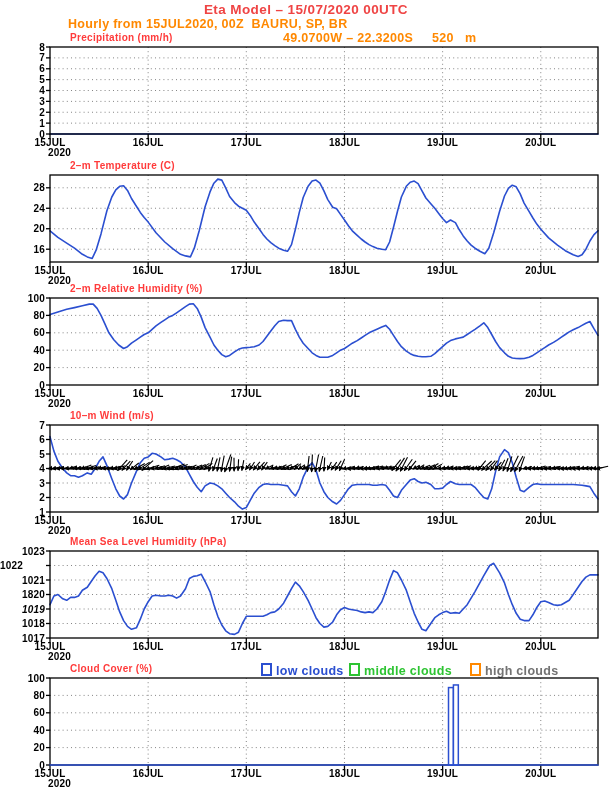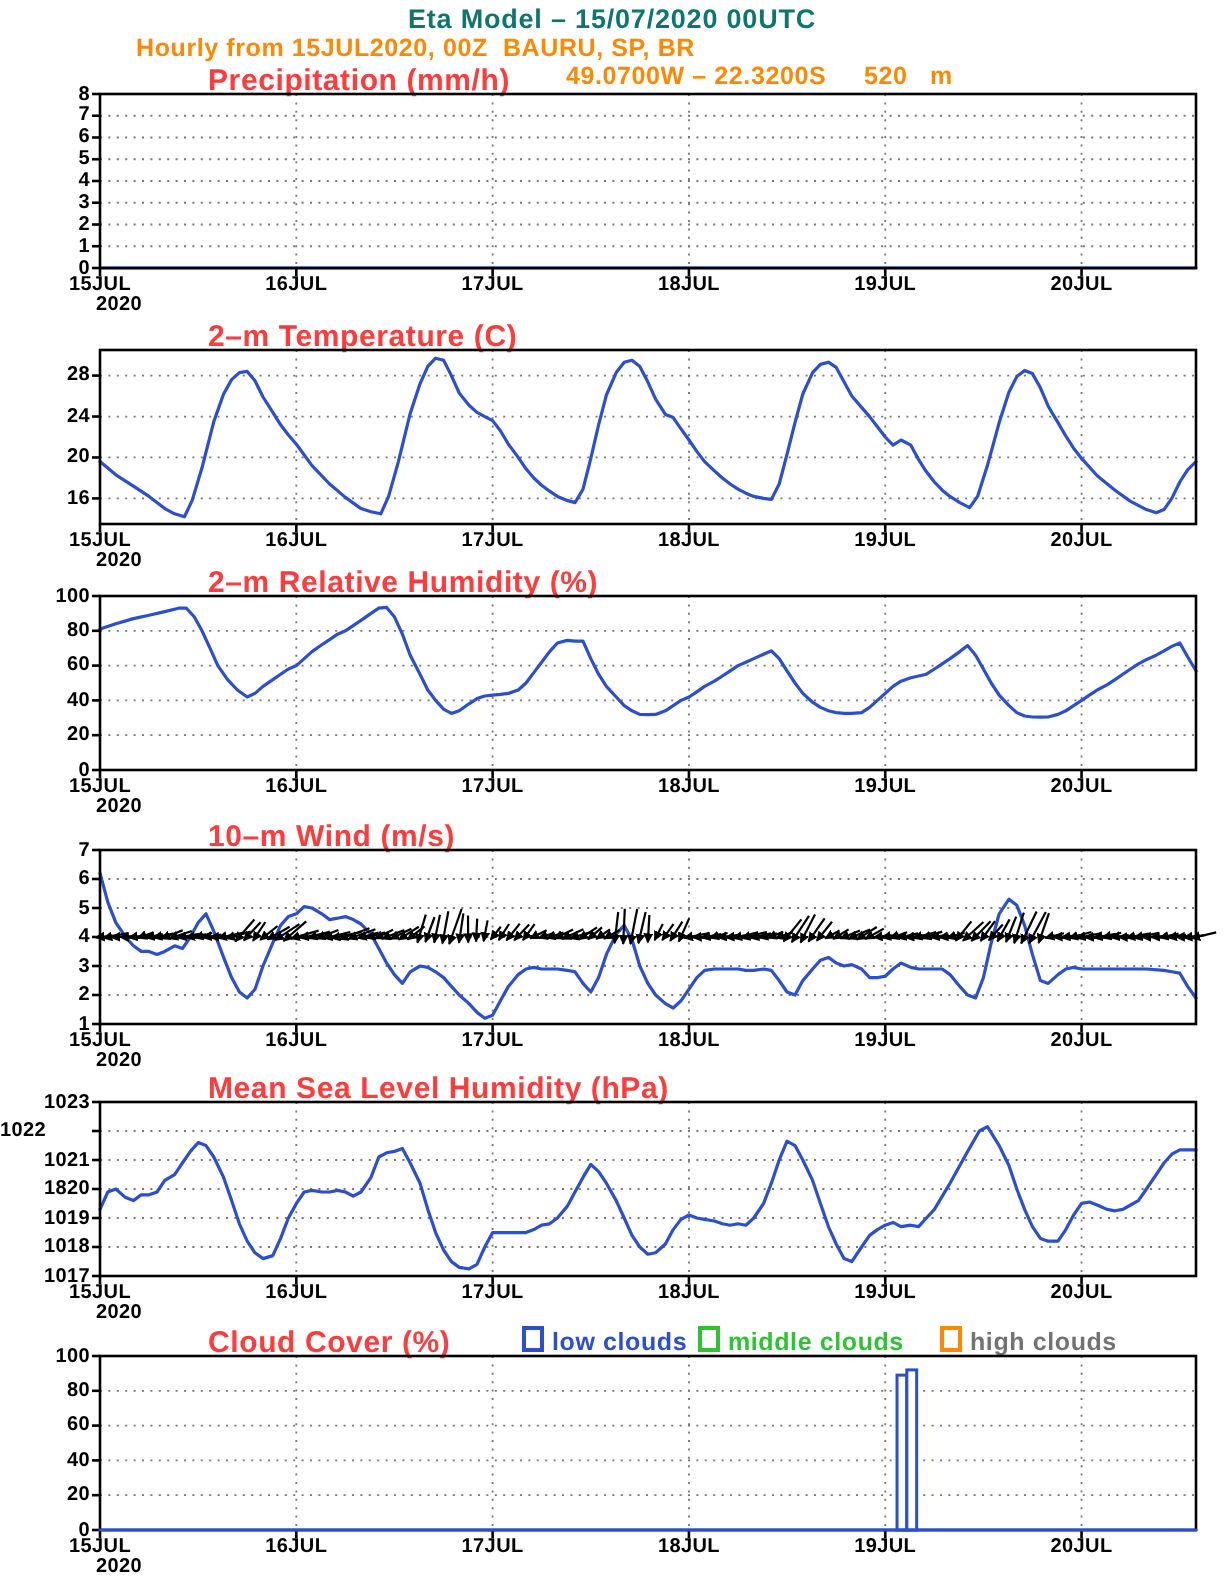--- a/index.html
+++ b/index.html
@@ -2,34 +2,34 @@
 <html><head>
 <meta charset="utf-8">
 <style>
   html,body{margin:0;padding:0;background:#fff;}
   .page{
     position:relative;width:612px;height:792px;background:#ffffff;overflow:hidden;
     font-family:"Liberation Sans",sans-serif;font-weight:bold;
   }
   .hdr-title{position:absolute;top:2px;left:0;width:612px;text-align:center;font-size:13.5px;letter-spacing:.4px;}
   .hdr-sub{position:absolute;top:17px;left:68px;font-size:12.5px;letter-spacing:.3px;white-space:pre;}
-  .panel-title{position:absolute;font-size:15px;letter-spacing:.3px;white-space:pre;margin-left:34px;}
+  .panel-title{position:absolute;font-size:10px;letter-spacing:.3px;white-space:pre;}
   .station{position:absolute;font-size:12.5px;letter-spacing:.3px;white-space:pre;}
   .ylab{position:absolute;font-size:10px;text-align:right;color:#000;letter-spacing:.2px;}
   .xlab{position:absolute;font-size:10px;text-align:center;color:#000;letter-spacing:.2px;}
   .yearlab{position:absolute;font-size:10px;text-align:left;color:#000;letter-spacing:.2px;}
   .legend-item{position:absolute;font-size:12.5px;letter-spacing:.3px;white-space:nowrap;padding-left:48px;}
   .legend-sq{display:inline-block;width:7px;height:9px;border-style:solid;border-width:2px;background:#fff;margin-right:4px;vertical-align:-1px;}
   svg{position:absolute;overflow:visible;}
 </style>
 </head>
 <body>
 
 <div class="page">
-  <div class="hdr-title" style="color: #0f766e; text-align: center;">Eta Model – 15/07/2020 00UTC</div>
+  <div class="hdr-title" style="color: #ef4444; text-align: center;">Eta Model – 15/07/2020 00UTC</div>
   <div class="hdr-sub" style="color: rgb(255, 136, 0);">Hourly from 15JUL2020, 00Z  BAURU, SP, BR</div>
   <div class="station" style="left: 283px; top: 31px; color: rgb(255, 136, 0);">49.0700W – 22.3200S     520   m</div>
   <div id="panels">
       <div class="panel-title" style="left: 70px; top: 32px; color: rgb(255, 59, 59);">Precipitation (mm/h)</div>
       <svg width="548" height="87" style="left:50px;top:47px;">
         <defs>
           <marker id="ah0" markerWidth="6" markerHeight="6" refX="4.5" refY="2.5" orient="auto" markerUnits="userSpaceOnUse">
             <path d="M0,0 L5,2.5 L0,5 z" fill="#000"></path>
           </marker>
         </defs>
@@ -375,21 +375,21 @@
         <line x1="-4" y1="0" x2="0" y2="0" stroke="#000000" stroke-width="1.3"></line>
         <line x1="0" y1="87" x2="0" y2="91" stroke="#000000" stroke-width="1.3"></line>
         <line x1="98.15511373813362" y1="87" x2="98.15511373813362" y2="91" stroke="#000000" stroke-width="1.3"></line>
         <line x1="196.31022747626724" y1="87" x2="196.31022747626724" y2="91" stroke="#000000" stroke-width="1.3"></line>
         <line x1="294.46534121440084" y1="87" x2="294.46534121440084" y2="91" stroke="#000000" stroke-width="1.3"></line>
         <line x1="392.6204549525345" y1="87" x2="392.6204549525345" y2="91" stroke="#000000" stroke-width="1.3"></line>
         <line x1="490.7755686906681" y1="87" x2="490.7755686906681" y2="91" stroke="#000000" stroke-width="1.3"></line>
       </svg>
       <div class="ylab" style="left: 0px; top: 632.5px; width: 45px;">1017</div>
       <div class="ylab" style="left: 0px; top: 618px; width: 45px;">1018</div>
-      <div class="ylab" style="left: 0px; top: 603.5px; width: 45px;">1019</div>
+      <div class="ylab" style="left: 0px; top: 603.5px; width: 45px; font-style: italic;">1019</div>
       <div class="ylab" style="left: 0px; top: 589px; width: 45px;">1820</div>
       <div class="ylab" style="left: 0px; top: 574.5px; width: 45px;">1021</div>
       <div class="ylab" style="left: 0px; top: 560px; width: 21px;">1022</div>
       <div class="ylab" style="left: 0px; top: 545.5px; width: 45px;">1023</div>
       <div class="xlab" style="left: 26px; top: 641px; width: 48px;">15JUL</div>
       <div class="xlab" style="left: 124.155px; top: 641px; width: 48px;">16JUL</div>
       <div class="xlab" style="left: 222.31px; top: 641px; width: 48px;">17JUL</div>
       <div class="xlab" style="left: 320.465px; top: 641px; width: 48px;">18JUL</div>
       <div class="xlab" style="left: 418.62px; top: 641px; width: 48px;">19JUL</div>
       <div class="xlab" style="left: 516.776px; top: 641px; width: 48px;">20JUL</div>

